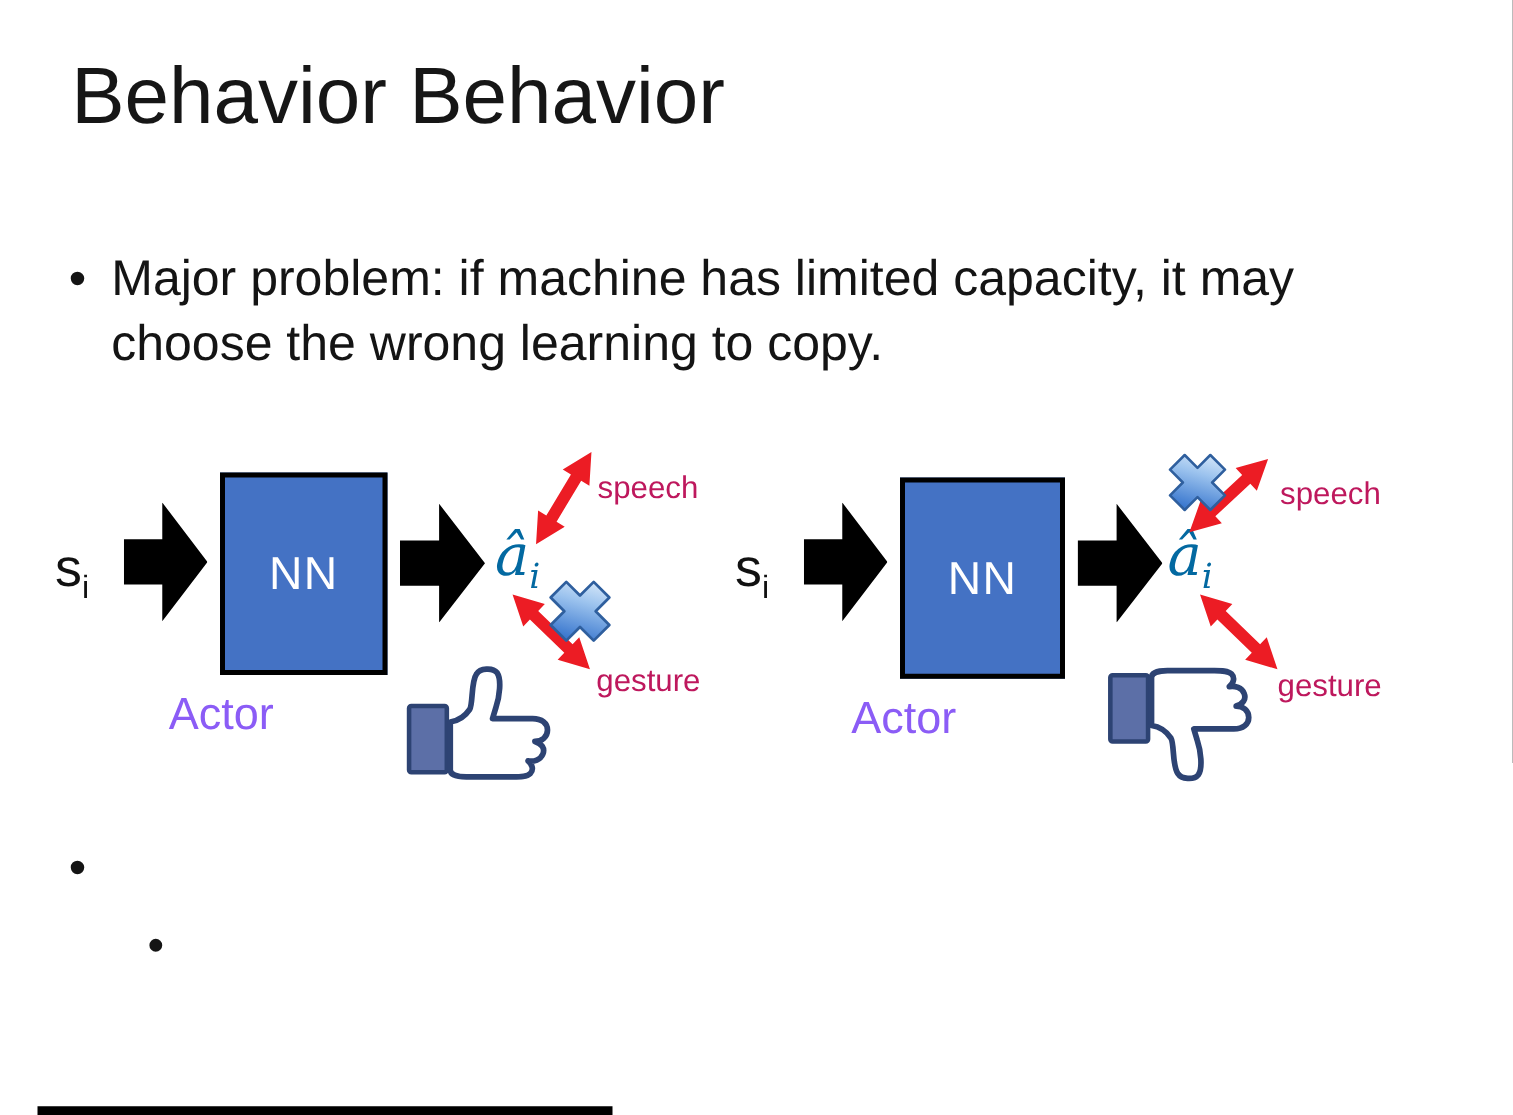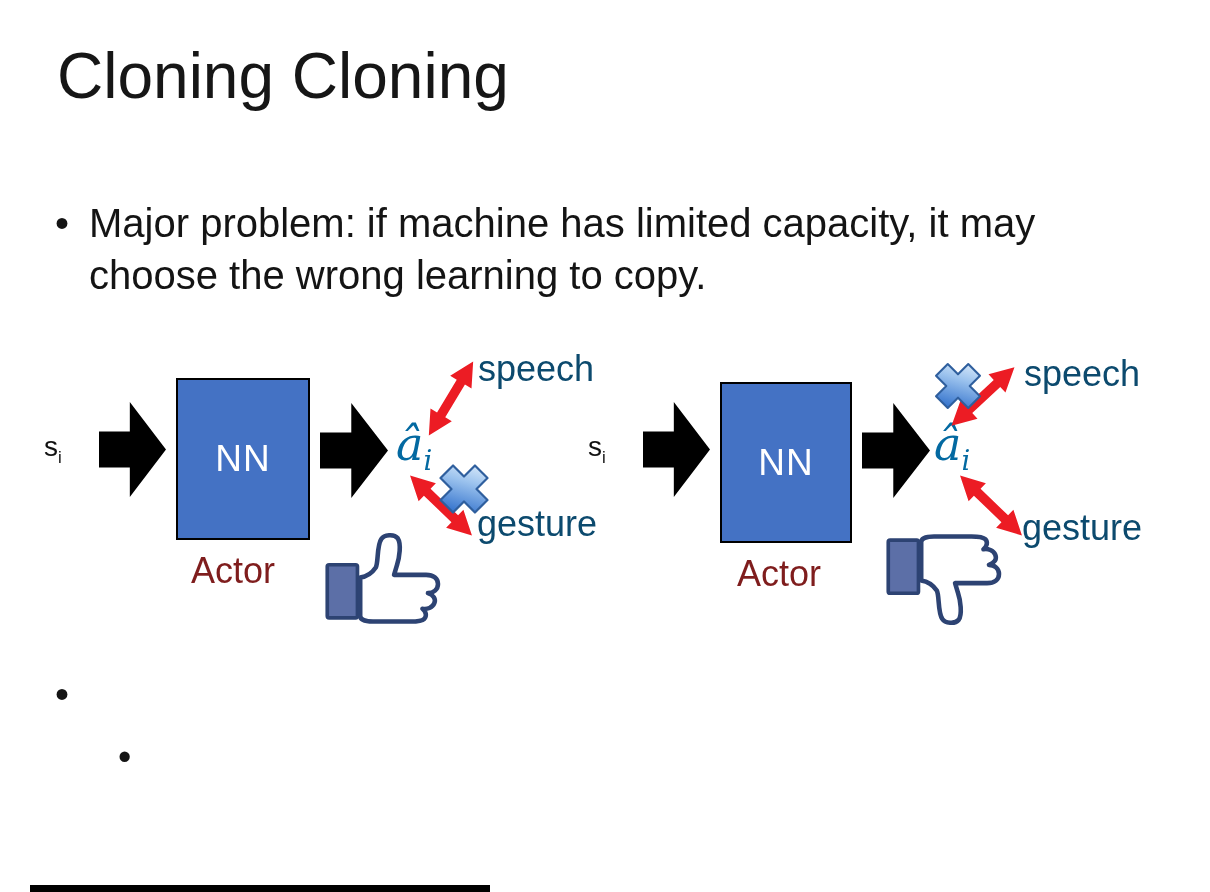--- a/index.html
+++ b/index.html
@@ -18,36 +18,36 @@
   .b1 .bullet-text{max-width:1005px;}
   .b2{left:55px;top:668px;font-size:40px;line-height:1.3;width:1100px;}
   .sub{left:118px;top:733px;font-size:38px;line-height:1.3;width:1000px;}
   .sub .bullet-marker{flex:0 0 32px;}
 
   .diagram{position:absolute;top:345px;height:292px;}
   .diagram-left{left:30px;width:580px;}
   .diagram-right{left:585px;width:612px;}
 
   .abs{position:absolute;}
-  .state-label{font-size:28px;color:#111;}
+  .state-label{font-size:43px;color:#111;}
   .state-label sub, .action-label sub{font-size:60%;}
   .block-arrow{
     background:#000;
     clip-path:polygon(0 31%,46% 31%,46% 0,100% 50%,46% 100%,46% 69%,0 69%);
   }
   .nn-box{
-    background:var(--nn-box,#4472c4);border:2px solid #000000;box-sizing:border-box;
+    background:var(--nn-box,#4472c4);border:4px solid #000000;box-sizing:border-box;
     display:flex;align-items:center;justify-content:center;
   }
   .nn-label{color:#ffffff;font-size:37px;letter-spacing:1px;}
-  .actor-label{font-size:36px;text-align:right;color:#7f1d1d;}
+  .actor-label{font-size:36px;text-align:left;color:#8b5cf6;}
   .action-label{
     font-family:"DejaVu Serif", serif;font-style:italic;font-size:46px;color:#0369a1;
   }
-  .io-label{font-size:36px;color:#0c4a6e;}
+  .io-label{font-size:25px;color:#be185d;margin-top:28px;}
   .dbl-arrow polygon{fill:var(--arrow-red,#ec1c24);}
   .cuff{fill:var(--thumb-cuff,#5c6fa7);stroke:var(--thumb-navy,#2d4373);stroke-width:4;}
   .hand{fill:#ffffff;stroke:var(--thumb-navy,#2d4373);stroke-width:5;stroke-linejoin:round;}
   .thumb-down-svg{transform:scaleY(-1);}
   .cross-path{stroke:#2f5f9e;stroke-width:3;stroke-linejoin:round;}
   .bottom-bar{position:absolute;left:30px;bottom:0;width:460px;height:7px;background:#000;}
   .hidden-defs{position:absolute;width:0;height:0;}
 </style>
 </head>
 <body>
@@ -57,21 +57,21 @@
     <linearGradient id="xgrad" x1="0" y1="0" x2="0.55" y2="1">
       <stop offset="0" stop-color="#eaf4fd"></stop>
       <stop offset="0.45" stop-color="#9cc3ee"></stop>
       <stop offset="1" stop-color="#3c79cf"></stop>
     </linearGradient>
   </defs>
 </svg>
 
 <div class="slide">
 
-  <div class="title">Cloning Cloning</div>
+  <div class="title">Behavior Behavior</div>
 
   <div class="bullet-row b1">
     <span class="bullet-marker">•</span>
     <span class="bullet-text">Major problem: if machine has limited capacity, it may choose the wrong learning to copy.</span>
   </div>
 
   <div class="diagram diagram-left">
     <span class="abs state-label" style="left:14px;top:86px;"><span>s</span><sub>i</sub></span>
     <div class="abs block-arrow" style="left:69px;top:57px;width:67px;height:95px;"></div>
     <div class="abs nn-box" style="left:146px;top:33px;width:134px;height:162px;">

